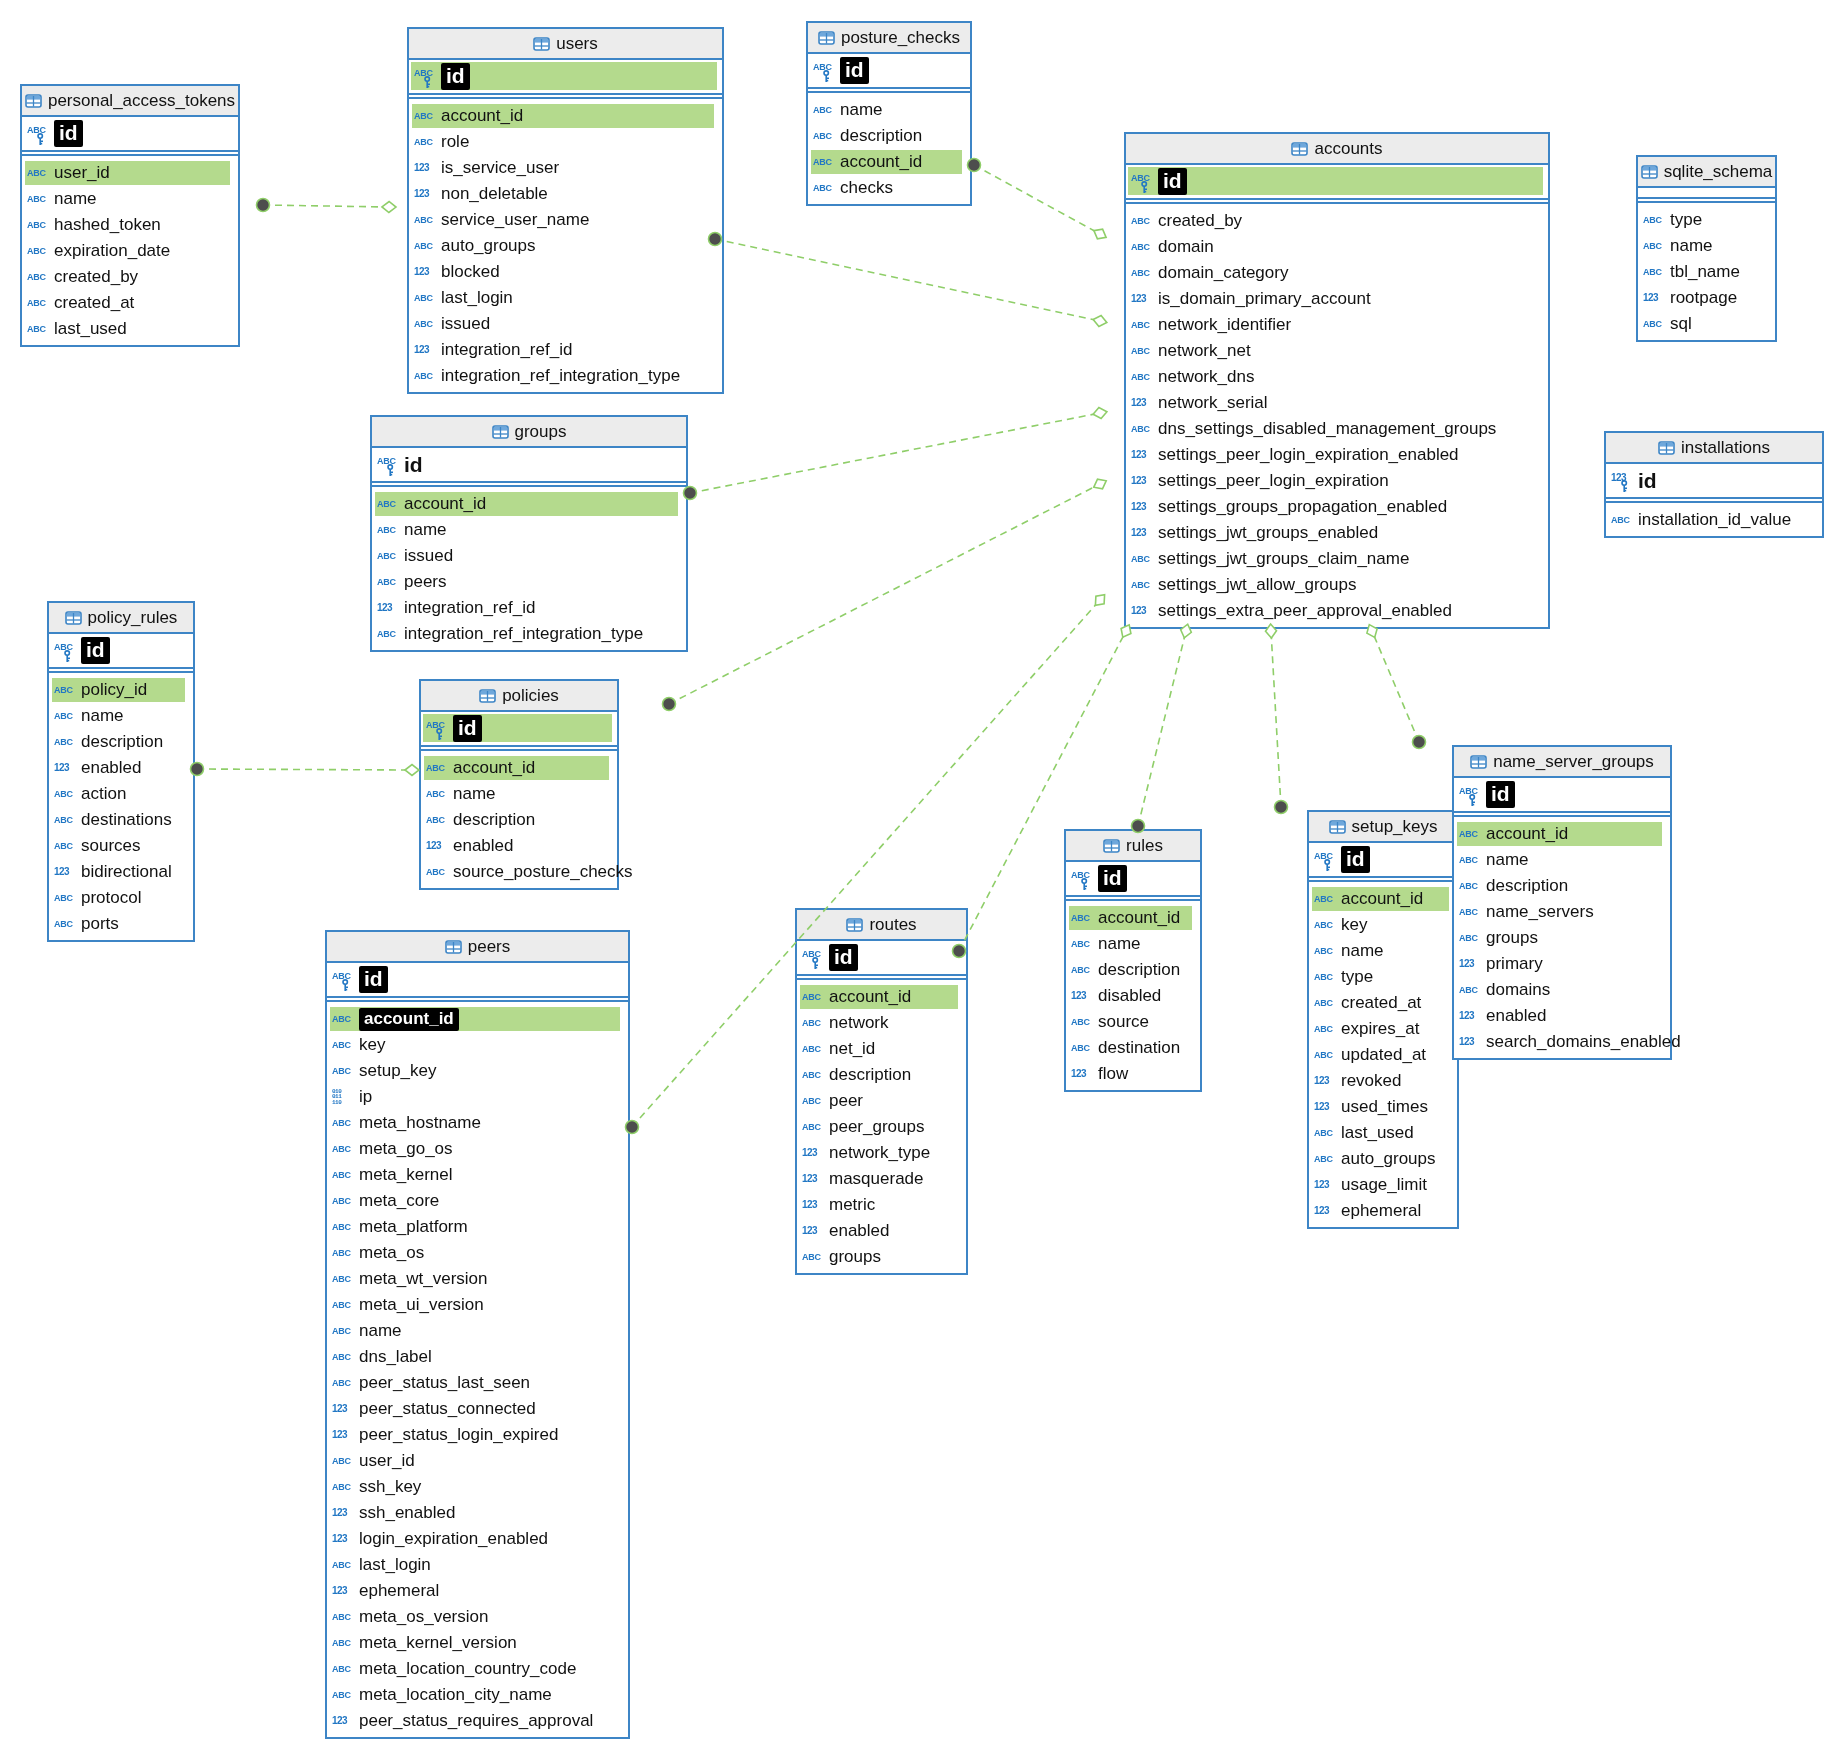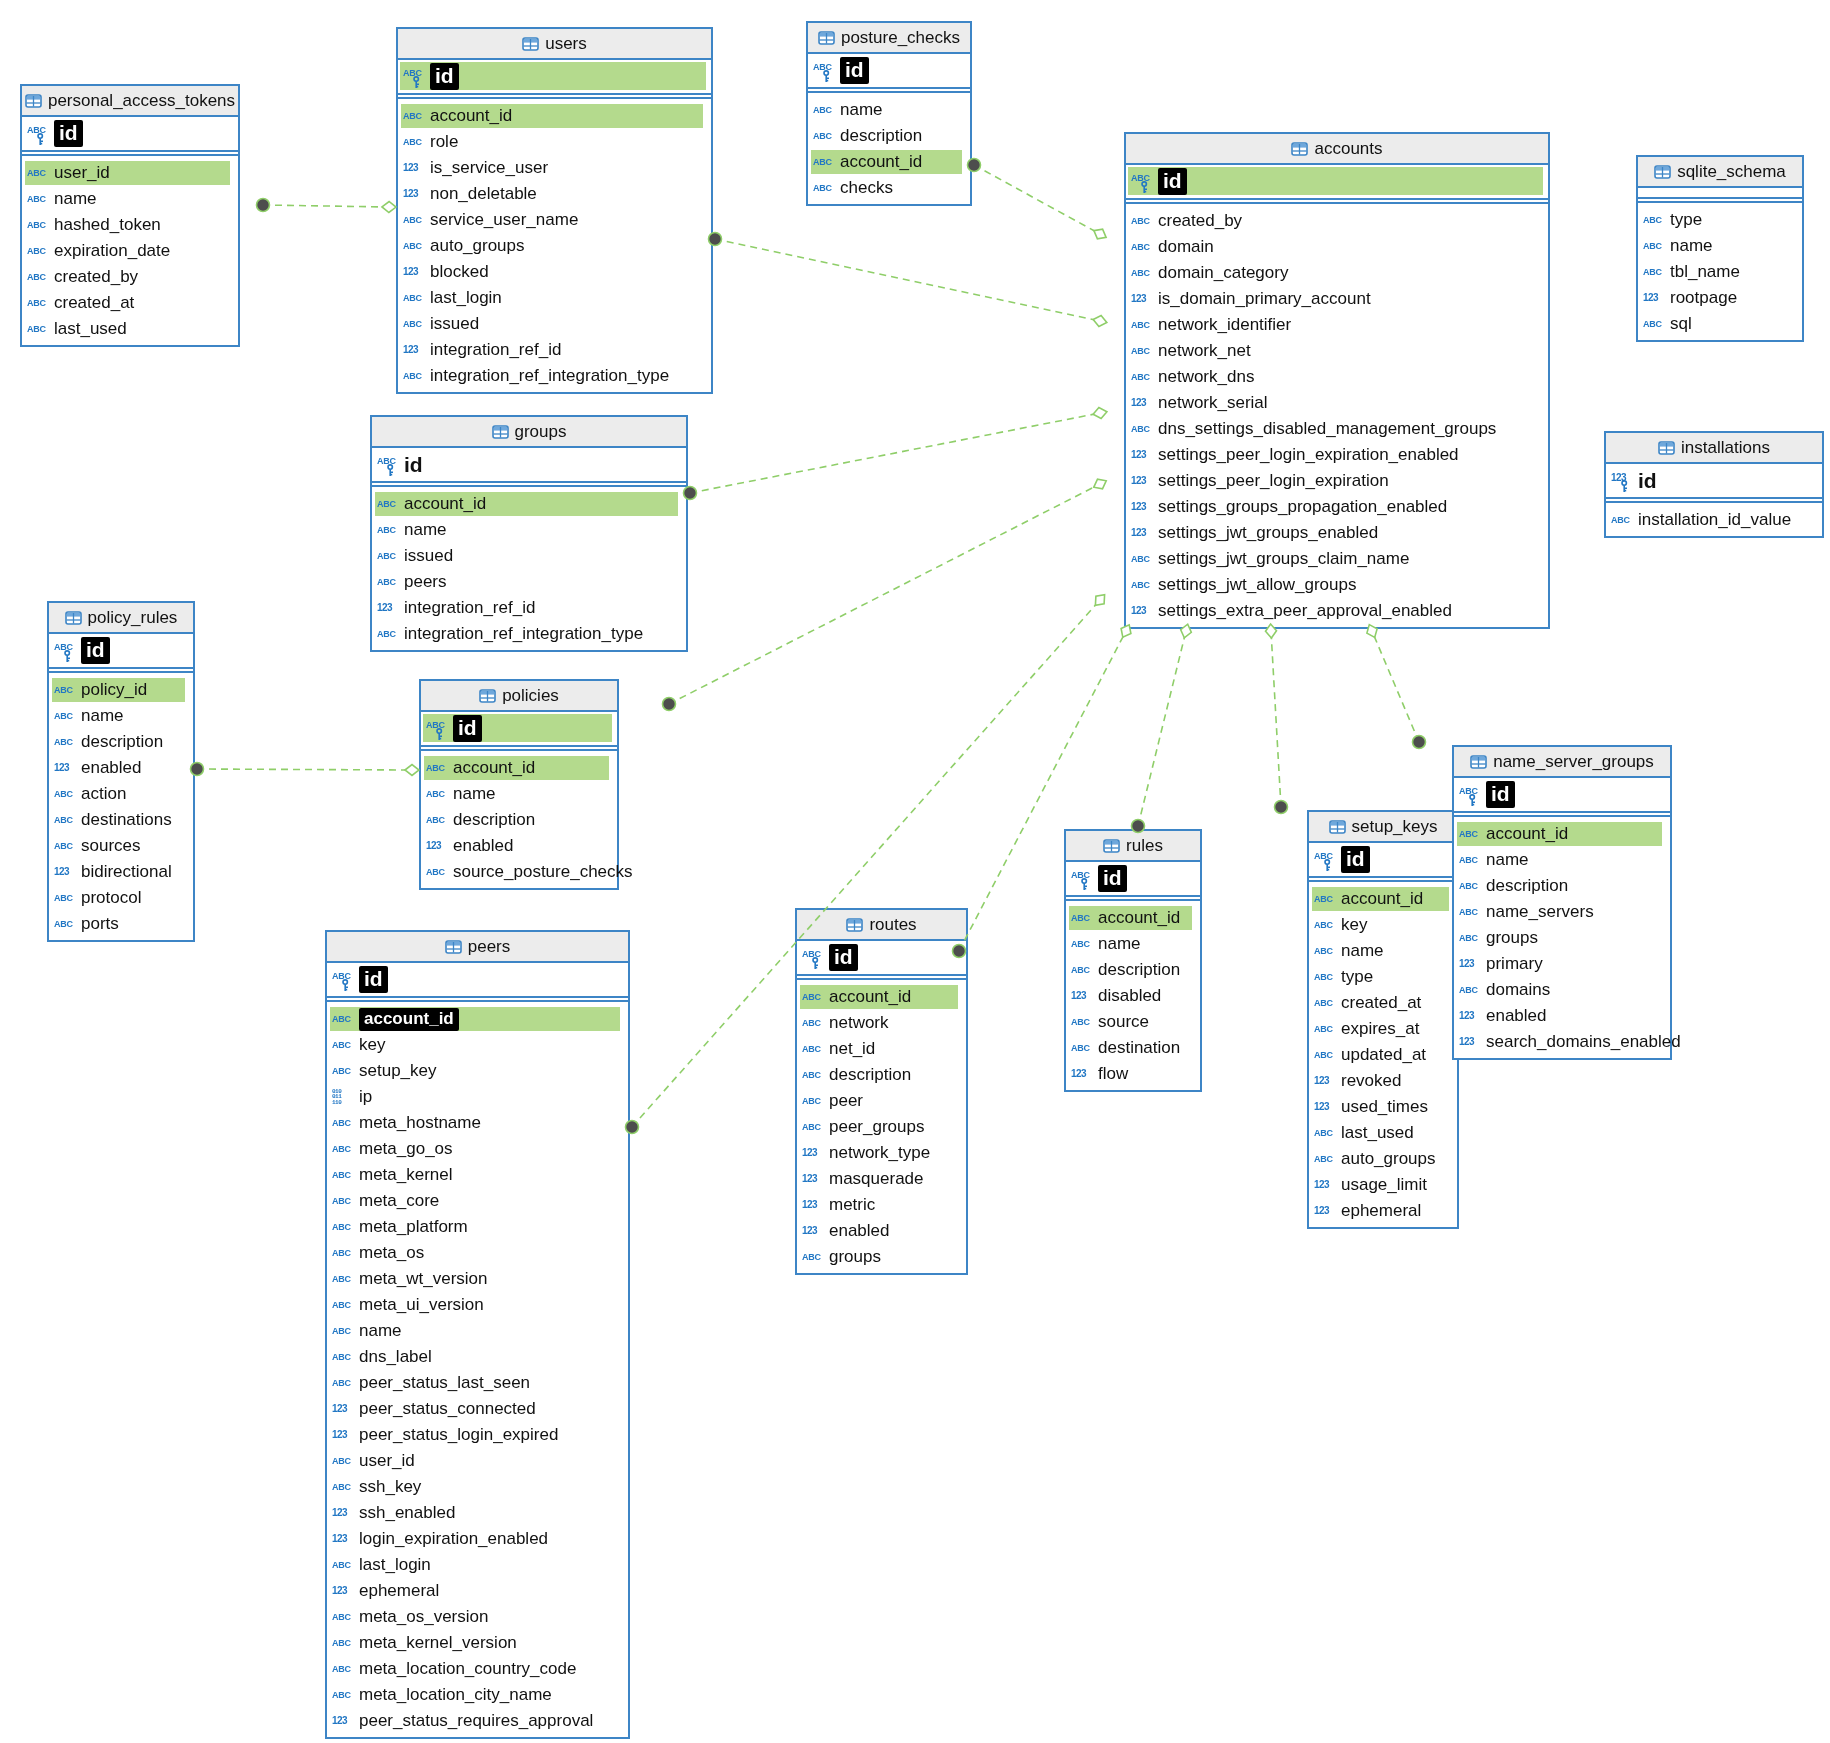--- a/index.html
+++ b/index.html
@@ -129,21 +129,21 @@
           <span class="lbl">created_at</span>
         </div>
         <div class="row">
           <span class="ic">
             <span class="abct">ABC</span>
           </span>
           <span class="lbl">last_used</span>
         </div>
       </div>
     </div>
-    <div class="tbl" style="left: 396px; top: 27px; width: 317px;">
+    <div class="tbl" style="left: 407px; top: 27px; width: 317px;">
       <div class="ttl">
         <span style="display: inline-flex; align-items: center;">
           <svg width="17" height="14" viewBox="0 0 17 14">
             <rect x="1" y="1" width="15" height="12" rx="2" fill="#fff" stroke="#3d85c6" stroke-width="1.6"></rect>
             <rect x="2" y="2" width="13" height="3.6" fill="#6fa8dc"></rect>
             <line x1="8.5" y1="2" x2="8.5" y2="12.5" stroke="#3d85c6" stroke-width="1.3"></line>
             <line x1="1.5" y1="9" x2="15.5" y2="9" stroke="#3d85c6" stroke-width="1.3"></line>
           </svg>
         </span>
         <span class="tname">users</span>
@@ -394,21 +394,21 @@
           <span class="lbl">settings_jwt_allow_groups</span>
         </div>
         <div class="row">
           <span class="ic">
             <span class="numt">123</span>
           </span>
           <span class="lbl">settings_extra_peer_approval_enabled</span>
         </div>
       </div>
     </div>
-    <div class="tbl" style="left: 1636px; top: 155px; width: 168px;">
+    <div class="tbl" style="left: 1636px; top: 155px; width: 141px;">
       <div class="ttl">
         <span style="display: inline-flex; align-items: center;">
           <svg width="17" height="14" viewBox="0 0 17 14">
             <rect x="1" y="1" width="15" height="12" rx="2" fill="#fff" stroke="#3d85c6" stroke-width="1.6"></rect>
             <rect x="2" y="2" width="13" height="3.6" fill="#6fa8dc"></rect>
             <line x1="8.5" y1="2" x2="8.5" y2="12.5" stroke="#3d85c6" stroke-width="1.3"></line>
             <line x1="1.5" y1="9" x2="15.5" y2="9" stroke="#3d85c6" stroke-width="1.3"></line>
           </svg>
         </span>
         <span class="tname">sqlite_schema</span>

